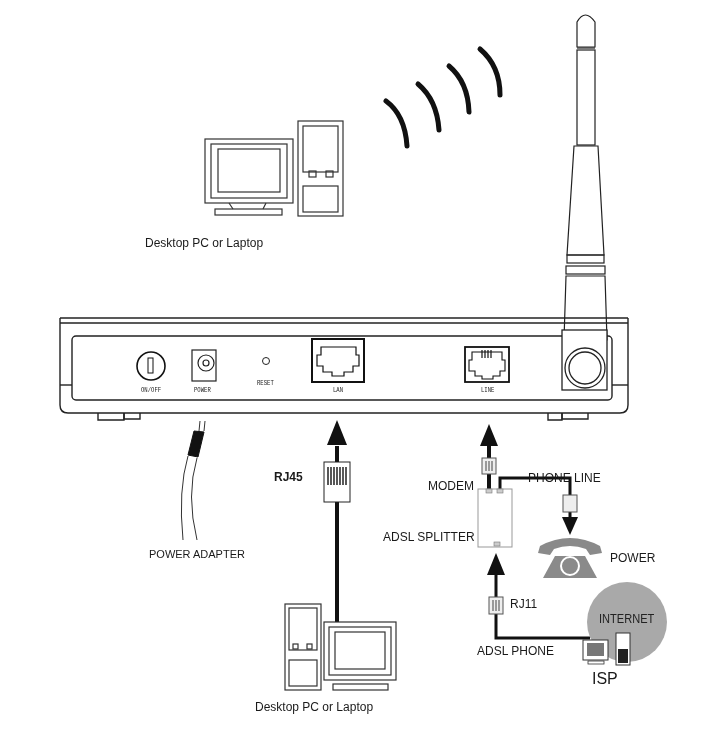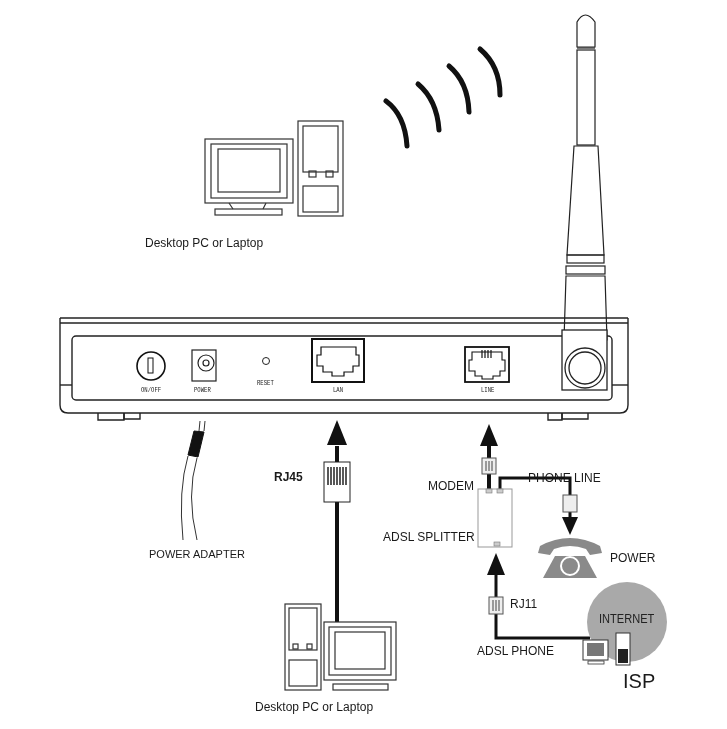--- a/index.html
+++ b/index.html
@@ -3,21 +3,21 @@
 <meta charset="utf-8">
 <style>
   html, body { margin:0; padding:0; background:#ffffff; }
   body { width:727px; height:729px; position:relative; overflow:hidden; font-family:"Liberation Sans", sans-serif; }
   svg { position:absolute; left:0; top:0; }
   .lbl { position:absolute; color:#1a1a1a; white-space:nowrap; font-family:"Liberation Sans", sans-serif; }
   .big { font-size:12px; }
   .mid { font-size:11px; }
   .sm  { font-size:12px; }
   .tiny { font-size:7px; font-family:"Liberation Mono", monospace; letter-spacing:0; transform:scaleX(0.8); transform-origin:left top; }
-  .isp { font-size:20px;margin-left:31px; }
+  .isp { font-size:16px; }
   .net { font-size:13px; color:#222; transform:scaleX(0.85); transform-origin:left top; }
 </style>
 </head>
 <body>
 
 <svg width="727" height="729" viewBox="0 0 727 729">
 
   <g fill="none" stroke="#111" stroke-width="5" stroke-linecap="round">
     <path d="M386 101 Q405 115 407 146"></path>
     <path d="M418 84 Q437 100 439 130"></path>

